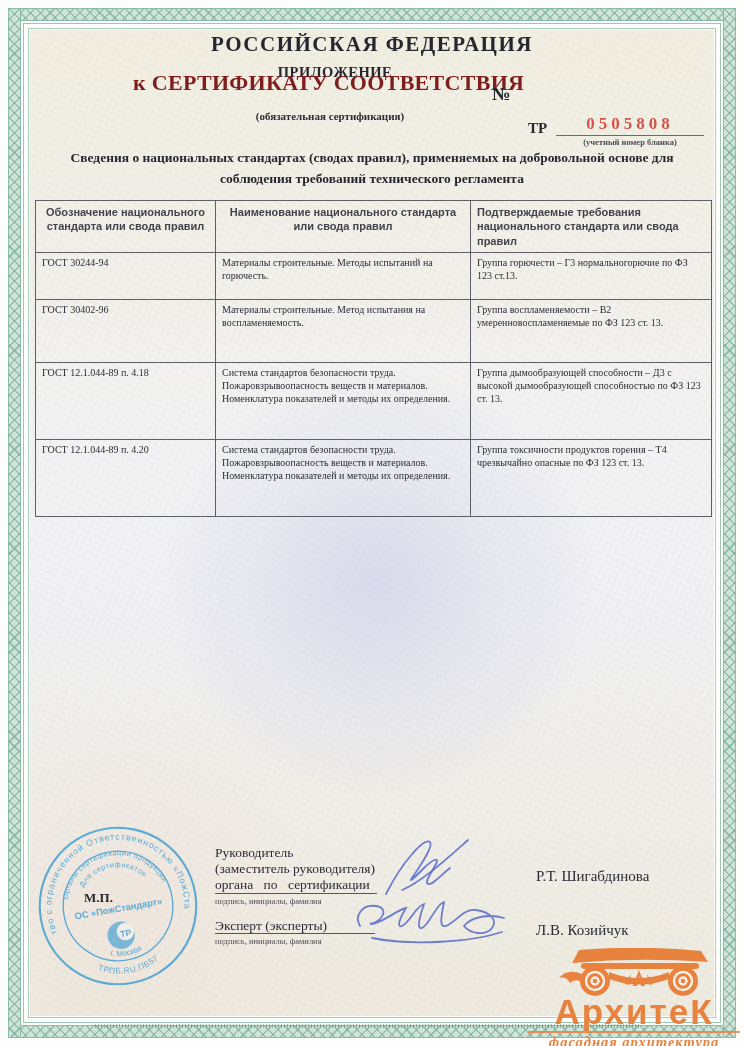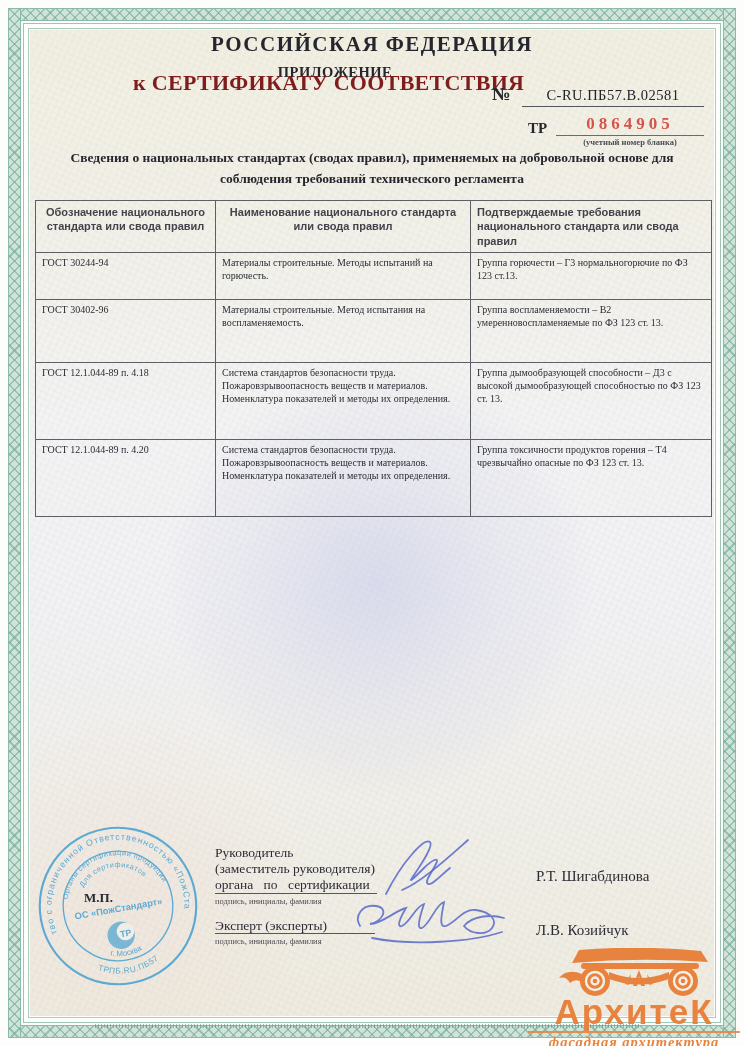--- a/index.html
+++ b/index.html
@@ -80,23 +80,23 @@
   <div class="band right"></div>
   <div class="frame-line"></div>
   <div class="frame-line2"></div>
   <div class="paper"></div>
   <div class="abs microtext"></div>
 
   <div class="abs t-country">РОССИЙСКАЯ ФЕДЕРАЦИЯ</div>
   <div class="abs t-app">ПРИЛОЖЕНИЕ</div>
   <div class="abs t-cert">к СЕРТИФИКАТУ СООТВЕТСТВИЯ</div>
   <div class="abs t-no">№</div>
-  <div class="abs t-certnum">C-RU.ПБ57.В.02581</div>
+  <div class="abs t-oblig">(обязательная сертификация)</div>
   <div class="abs t-tr">ТР</div>
-  <div class="abs t-blanknum">0864905</div>
+  <div class="abs t-blanknum">0505808</div>
   <div class="abs t-blanknote">(учетный номер бланка)</div>
   <div class="abs t-intro">Сведения о национальных стандартах (сводах правил), применяемых на добровольной основе для соблюдения требований технического регламента</div>
 
   <table class="std">
     <colgroup>
         <col style="width:180px">
         <col style="width:255px">
         <col style="width:241px">
       </colgroup>
     <tbody>

